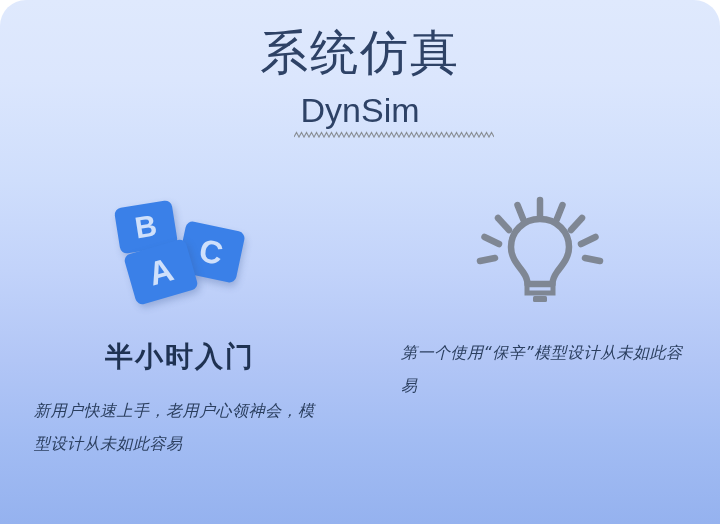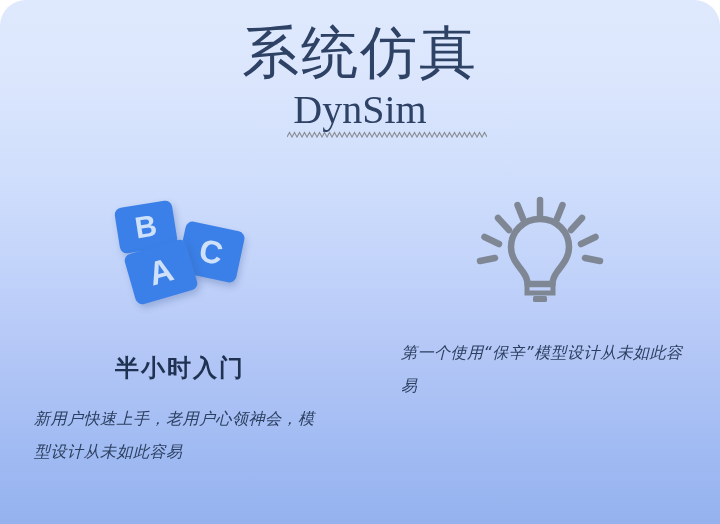--- a/index.html
+++ b/index.html
@@ -34,39 +34,39 @@
 
   
   #title-block {
     position: absolute;
     left: 0;
     top: 26px;
     width: 720px;
     text-align: center;
   }
   #title-cn {
-    font-size: 57px;
+    font-size: 48px;
     line-height: 52px;
     letter-spacing: 2px;
     color: #2e4266;
     font-weight: 400;
     font-family: "DejaVu Sans", "Liberation Sans", sans-serif;
   }
   #title-en-wrap {
     position: relative;
     display: inline-block;
     margin-top: 5px;
   }
   #title-en {
-    font-size: 40px;
+    font-size: 34px;
     line-height: 54px;
     color: #2e4266;
     font-weight: 400;
     letter-spacing: 0px;
-    font-family: Liberation Serif, serif;
+    font-family: Liberation Sans, sans-serif;
   }
   #title-squiggle {
     position: absolute;
     left: -6px;
     right: -6px;
     bottom: -2px;
     height: 8px;
     pointer-events: none;
   }
 
@@ -86,25 +86,25 @@
     align-items: center;
   }
   .icon-area {
     height: 132px;
     width: 100%;
     display: flex;
     align-items: center;
     justify-content: center;
   }
   .feature-heading {
-    font-size: 24px;
+    font-size: 28px;
     font-weight: bold;
     color: #1f3252;
     letter-spacing: 2px;
-    margin-top: 34px;
+    margin-top: 20px;
     font-family: "DejaVu Sans", "Liberation Sans", sans-serif;
   }
   .feature-body {
     margin-top: 18px;
     font-size: 16px;
     line-height: 33px;
     color: #2b3f5f;
     letter-spacing: 0.5px;
     text-align: left;
     font-family: "DejaVu Sans", "Liberation Sans", sans-serif;

